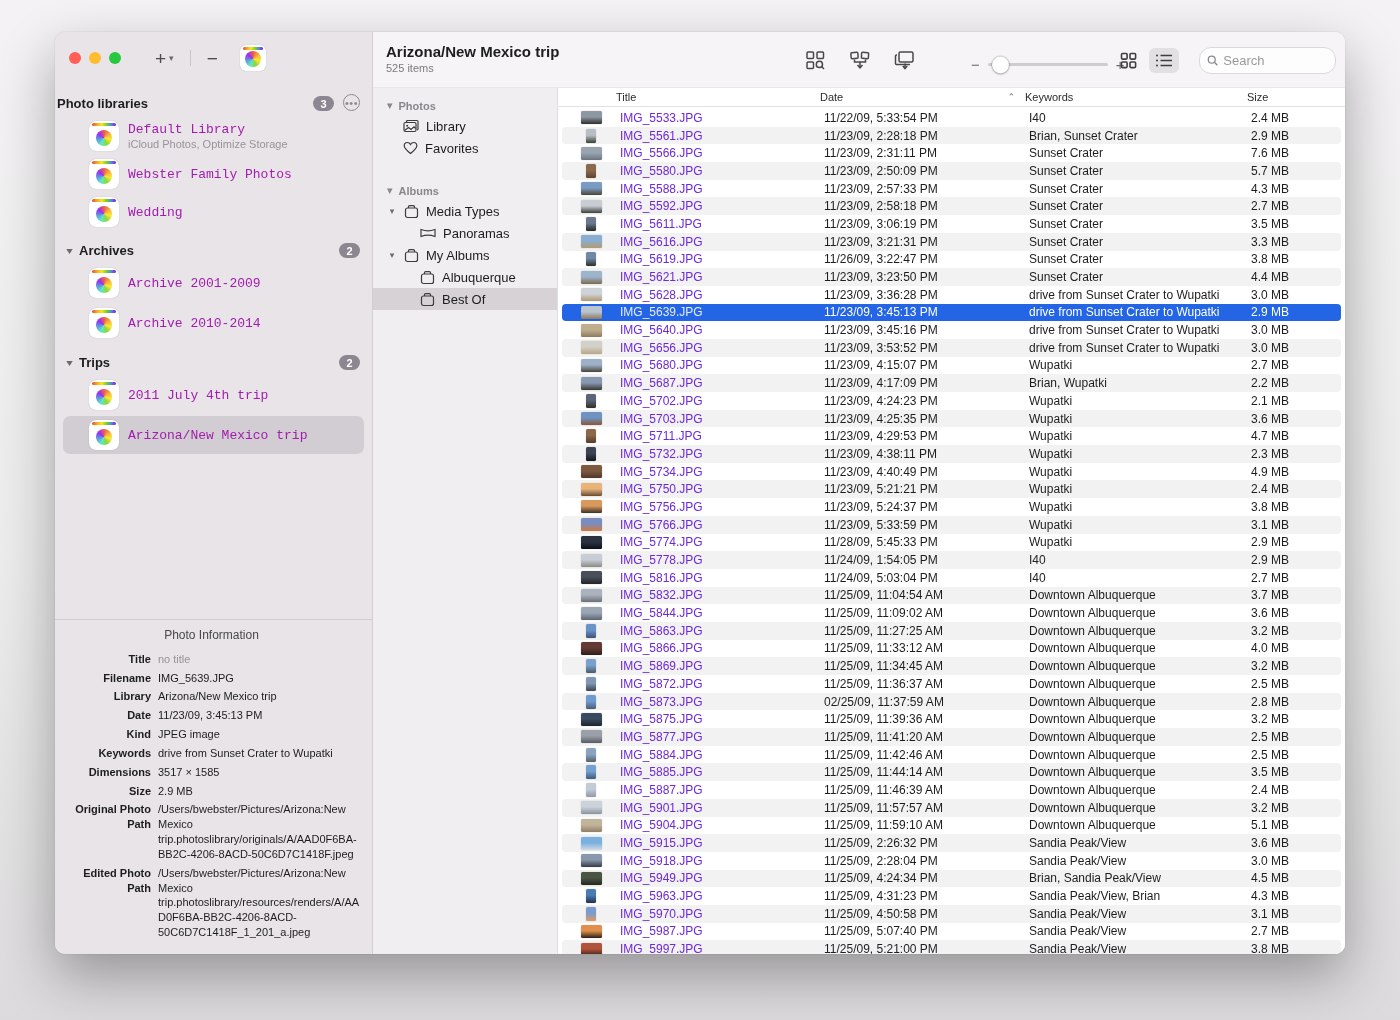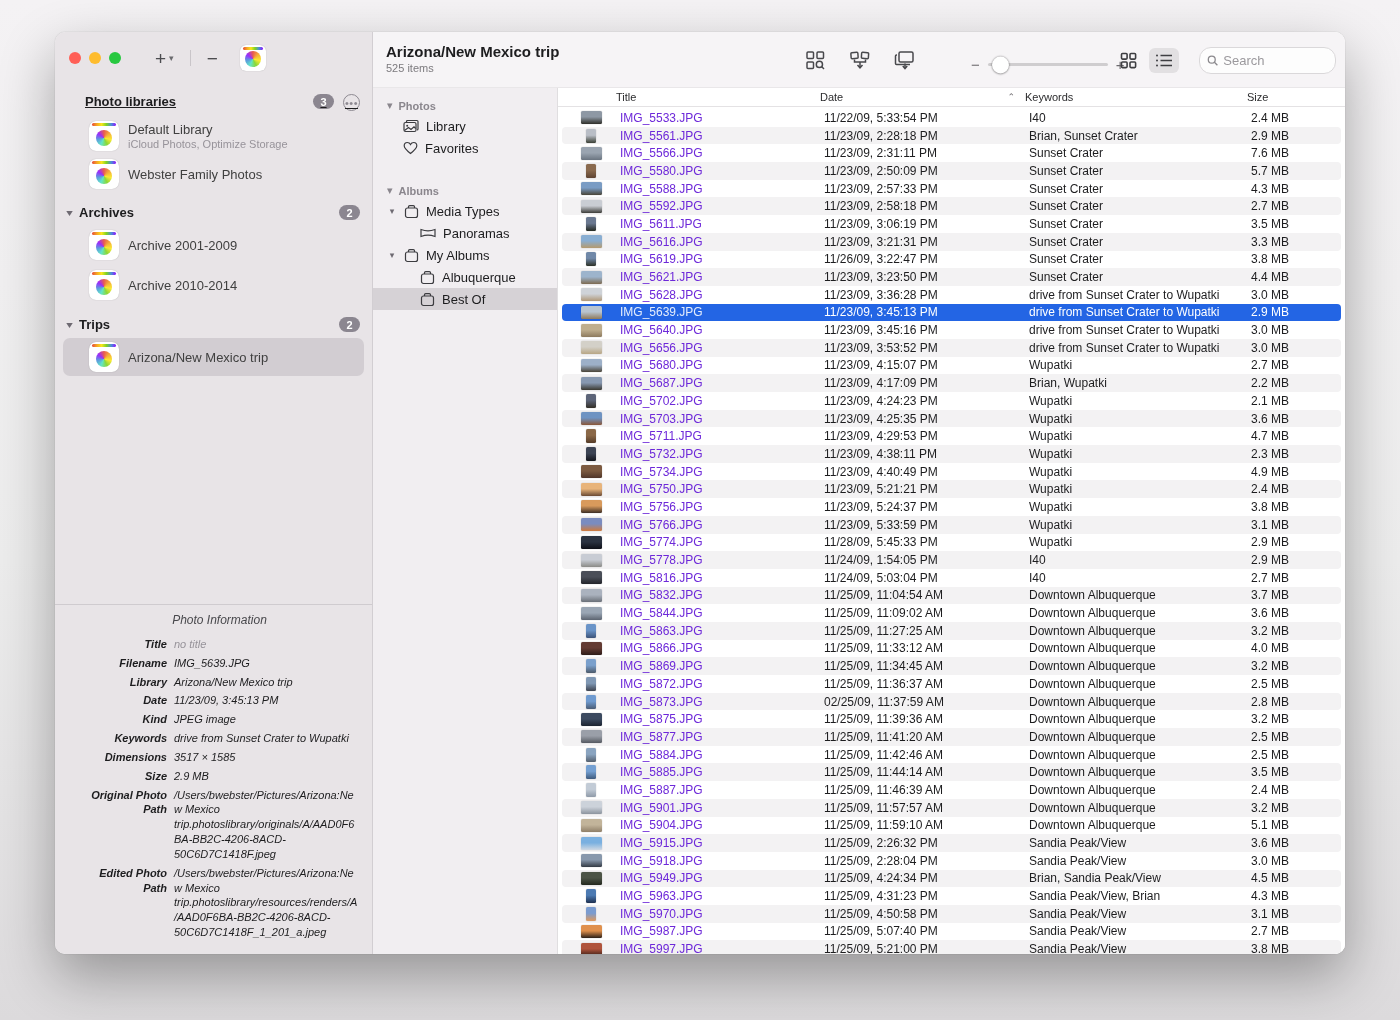--- a/index.html
+++ b/index.html
@@ -28,36 +28,36 @@
   .light.red { background:#ff5f57; } .light.yellow { background:#febc2e; } .light.green { background:#28c840; }
   .tb-btn { display:flex; align-items:center; color:#4c4c50; font-size:19px; line-height:1; cursor:default; padding:2px 4px; }
   .tb-btn .chev { font-size:9px; margin-left:3px; color:#6a6a6e; }
   .tb-sep { width:1px; height:16px; background:#c9c5c9; margin:0 4px; }
   .flower-box { width:26px; height:26px; background:#fff; border-radius:6px; position:relative; box-shadow:0 0 1px rgba(0,0,0,.3); overflow:hidden; }
   .flower-box::before { content:""; position:absolute; left:3px; right:3px; top:2px; height:2.5px; border-radius:2px;
     background:linear-gradient(90deg,#e64a3c,#f5a623,#f8e71c,#7ed321,#4a90d9,#9013fe); }
   .flower-box::after { content:""; position:absolute; left:50%; top:55%; width:16px; height:16px; transform:translate(-50%,-50%);
     border-radius:50%; background:conic-gradient(#e64a3c,#f5a623,#f8e71c,#7ed321,#50e3c2,#4a90d9,#9013fe,#e64a3c); opacity:.9; }
   .flower-box.small { width:30px; height:30px; border-radius:7px; }
-  .sb-head { display:flex; align-items:flex-start; padding:10px 12px 6px 30px;text-decoration:underline; }
+  .sb-head { display:flex; align-items:flex-end; padding:10px 12px 6px 2px; }
   .sb-head .lbl { font-size:13px; font-weight:bold; color:#1d1d1f; }
   .badge { margin-left:auto; background:#8b8690; color:#fff; font-size:11px; font-weight:bold;
     min-width:21px; height:15px; border-radius:8px; display:flex; align-items:center; justify-content:center; padding:0 6px; }
   .dots-btn { margin-left:9px; width:17px; height:17px; border:1.5px solid #8d8991; border-radius:50%; color:#8d8991;
     display:flex; align-items:center; justify-content:center; font-size:11px; letter-spacing:.5px; line-height:0; }
   .lib-item { display:flex; align-items:center; gap:9px; padding:4px 10px 4px 34px; min-height:36px; }
-  .lib-item .txt .name { font-size:13px; color:#404040; }
+  .lib-item .txt .name { font-size:13px; color:#a21caf;font-family:Liberation Mono, monospace; }
   .lib-item .txt .sub { font-size:11px; color:#97939a; margin-top:1px; }
   .section-head { display:flex; align-items:center; padding:12px 12px 5px 12px; gap:7px; }
   .section-head .chevron { color:#6e6a72; font-size:10px; transform:scaleX(1.3); }
   .section-head .lbl { font-size:13px; font-weight:bold; }
   .sel-item { margin:1px 8px; border-radius:7px; padding-left:26px !important; }
   .sel-item.selected { background:#d2cdd2; }
   
-  .photo-info { margin-top:auto; border-top:1px solid #cfcbcf; padding:8px 12px 10px 24px;font-style:italic; }
+  .photo-info { margin-top:auto; border-top:1px solid #cfcbcf; padding:8px 12px 10px 8px; }
   .pi-title { text-align:center; font-size:12px; color:#48484c; margin-bottom:10px; }
   .pi-row { display:flex; gap:7px; margin-bottom:4px; }
   .pi-label { width:88px; flex:0 0 88px; text-align:right; font-size:11px; font-weight:bold; color:#1d1d1f; line-height:1.35; }
   .pi-value { flex:1; font-size:11px; color:#1d1d1f; line-height:1.35; overflow-wrap:anywhere; }
   .pi-value.muted { color:#97939a; }
   
   .right { flex:1; display:flex; flex-direction:column; background:#fff; min-width:0; }
   .content-header { height:56px; flex:0 0 56px; background:#f6f4f6; position:relative; border-bottom:1px solid #e9e7e9; }
   .ch-title { position:absolute; left:13px; top:11px; }
   .ch-title .t { font-size:15px; font-weight:bold; color:#1d1d1f; }
@@ -138,20 +138,26 @@
         <div class="name">Default Library</div>
         <div class="sub">iCloud Photos, Optimize Storage</div>
       </span>
     </div>
     <div class="lib-item">
       <span class="flower-box small"></span>
       <span class="txt">
           <div class="name">Webster Family Photos</div>
         </span>
     </div>
+    <div class="lib-item">
+      <span class="flower-box small"></span>
+      <span class="txt">
+          <div class="name">Wedding</div>
+        </span>
+    </div>
 
     <div class="section-head">
       <span class="chevron">▾</span>
       <span class="lbl">Archives</span>
       <span class="badge">2</span>
     </div>
     <div class="lib-item sel-item">
       <span class="flower-box small"></span>
       <span class="txt">
           <div class="name">Archive 2001-2009</div>
@@ -161,20 +167,26 @@
       <span class="flower-box small"></span>
       <span class="txt">
           <div class="name">Archive 2010-2014</div>
         </span>
     </div>
 
     <div class="section-head">
       <span class="chevron">▾</span>
       <span class="lbl">Trips</span>
       <span class="badge">2</span>
+    </div>
+    <div class="lib-item sel-item">
+      <span class="flower-box small"></span>
+      <span class="txt">
+          <div class="name">2011 July 4th trip</div>
+        </span>
     </div>
     <div class="lib-item sel-item selected">
       <span class="flower-box small"></span>
       <span class="txt">
           <div class="name">Arizona/New Mexico trip</div>
         </span>
     </div>
 
     <div class="photo-info">
       <div class="pi-title">Photo Information</div>

